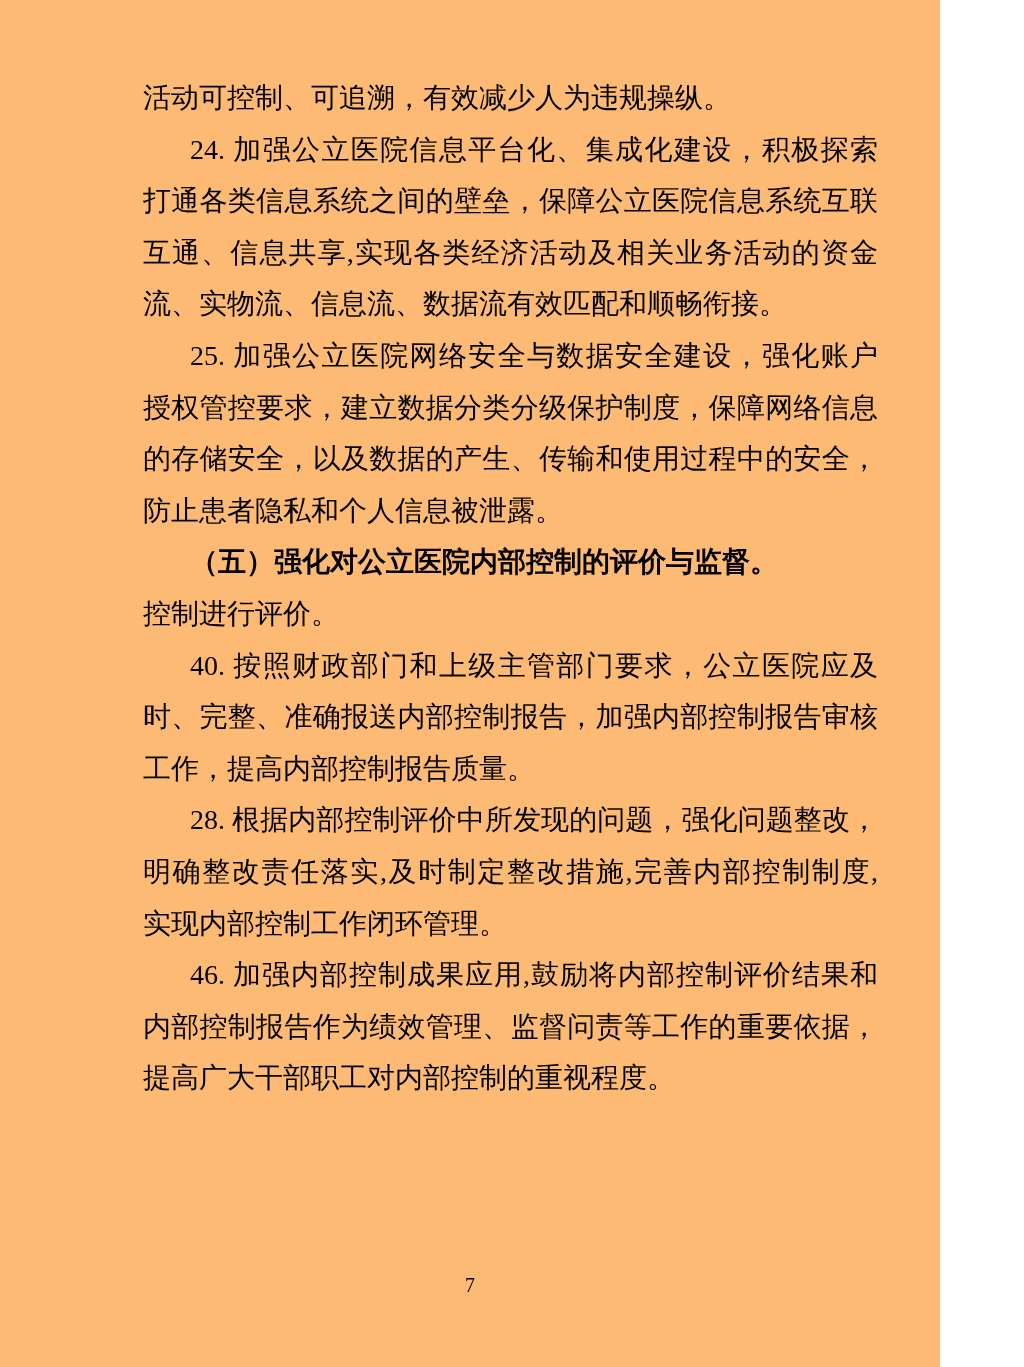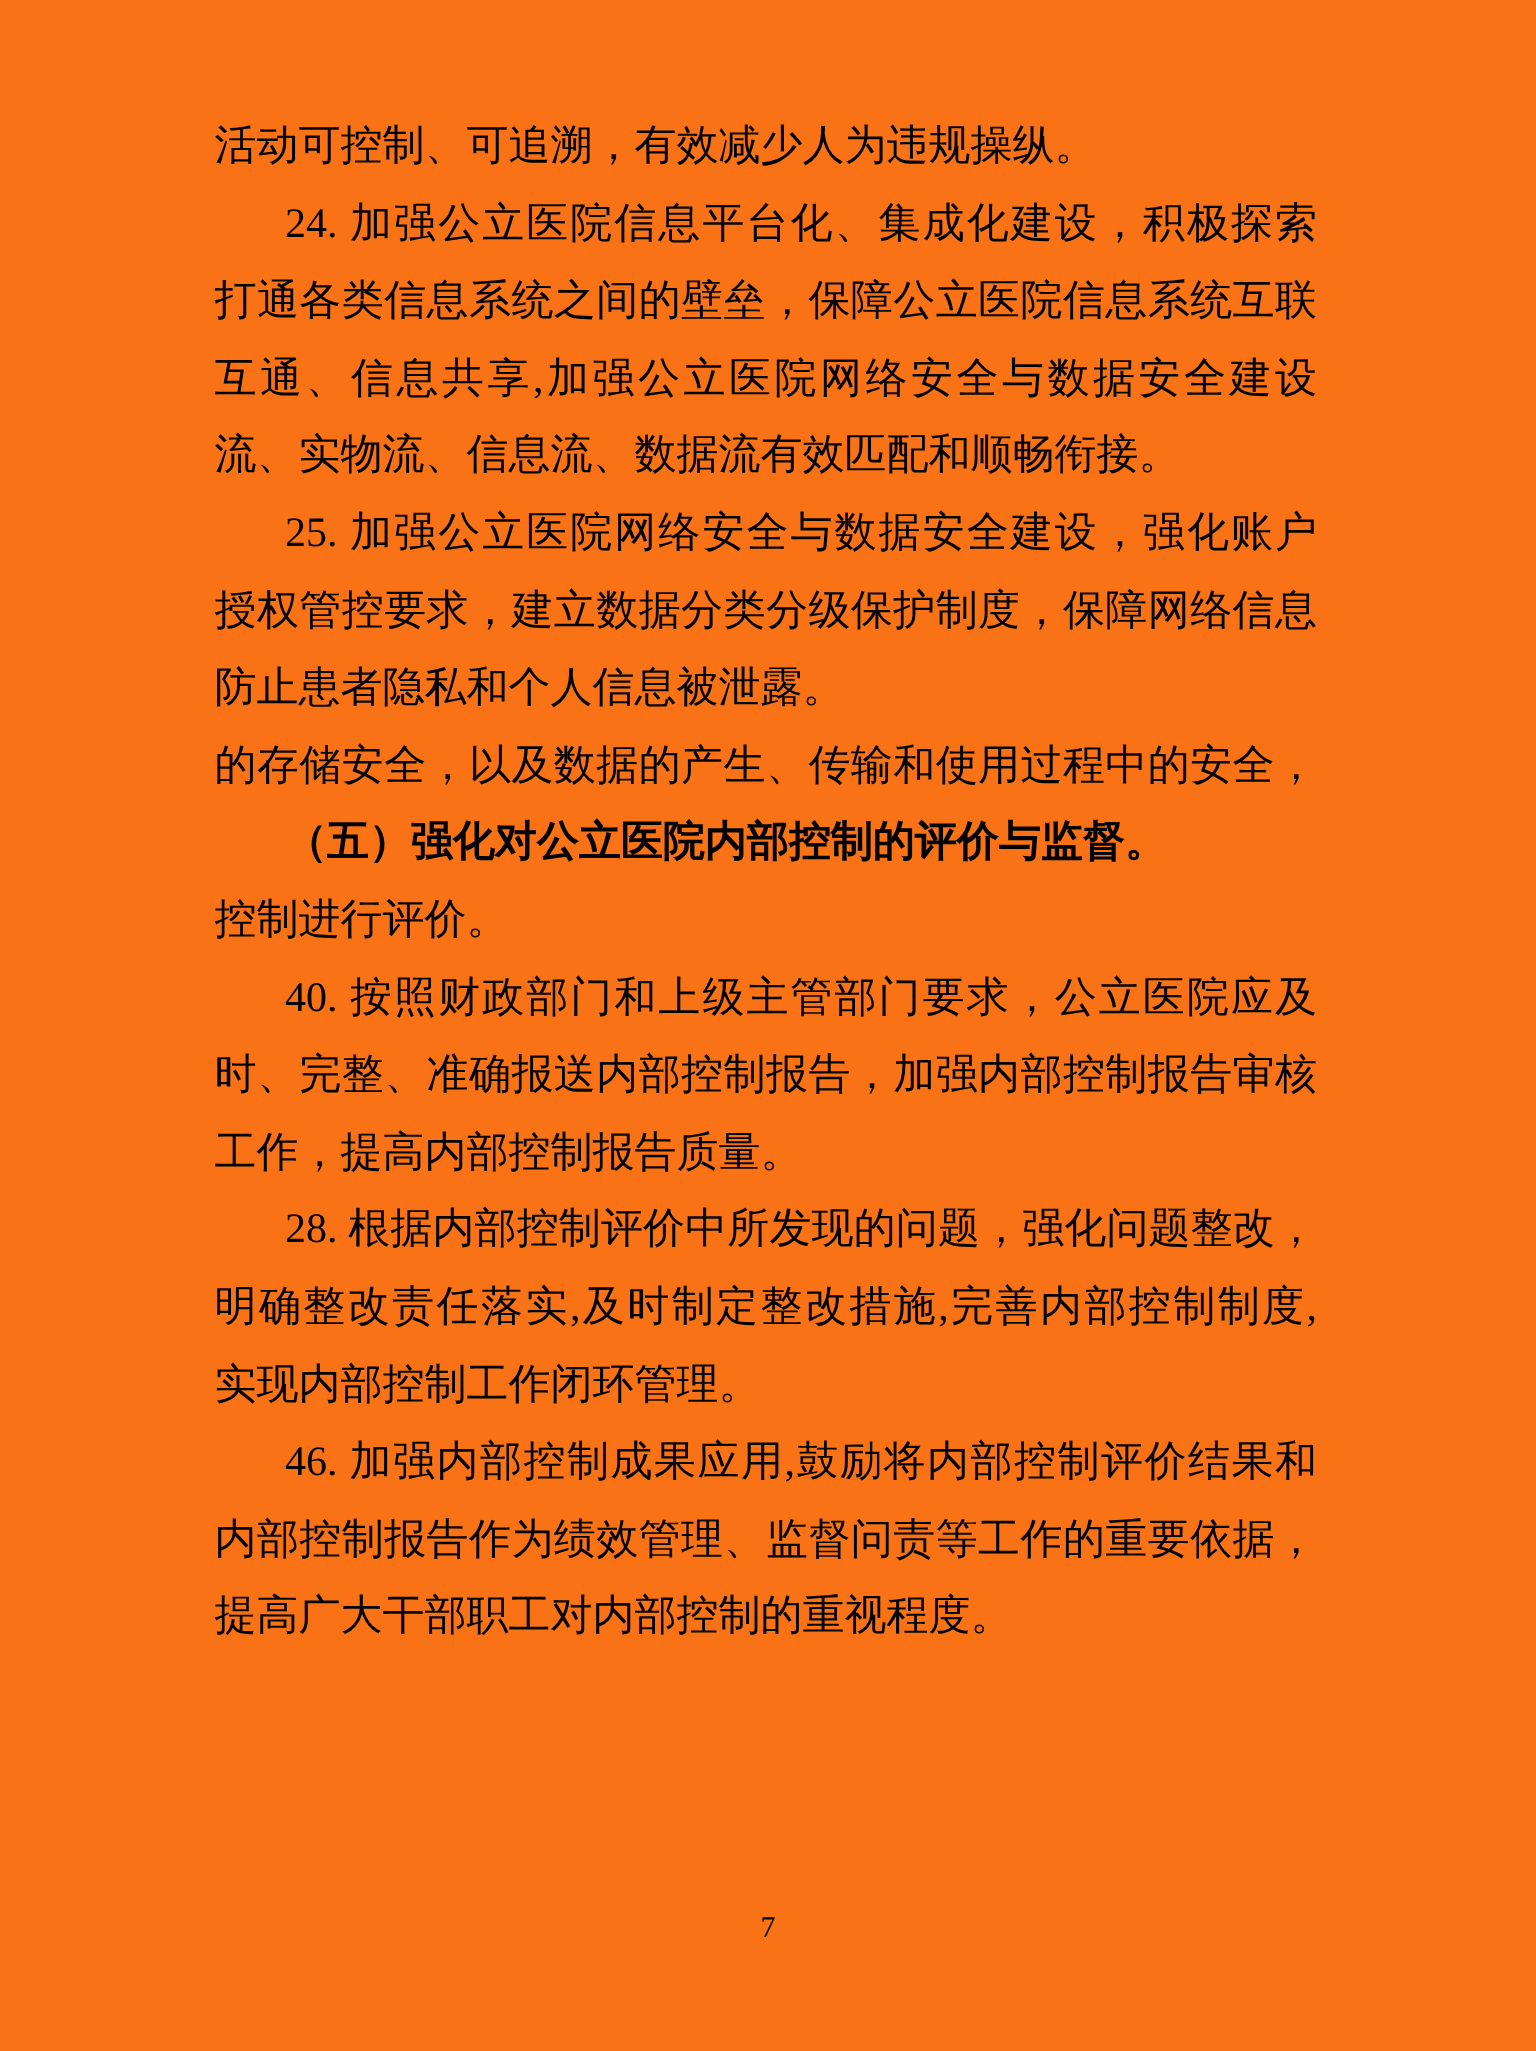--- a/index.html
+++ b/index.html
@@ -2,23 +2,23 @@
 <html lang="zh"><head>
 <meta charset="utf-8">
 <style>
   html, body {
     margin: 0;
     padding: 0;
     background: #ffffff;
   }
   .page {
     position: relative;
-    width: 1024px;
+    width: 940px;
     height: 1367px;
-    background: #f97316;
+    background: #fdba74;
     overflow: hidden;
     font-family: "Liberation Serif", "DejaVu Serif", serif;
     color: #000000;
   }
   .text-block {
     position: absolute;
     top: 72px;
     left: 143px;
     width: 735px;
   }
@@ -54,26 +54,26 @@
   }
 </style>
 </head>
 <body>
 
 <div class="page">
   <div class="text-block">
       <div class="line">活动可控制、可追溯，有效减少人为违规操纵。</div>
       <div class="line indent justify">24. 加强公立医院信息平台化、集成化建设，积极探索</div>
       <div class="line justify">打通各类信息系统之间的壁垒，保障公立医院信息系统互联</div>
-      <div class="line justify">互通、信息共享,加强公立医院网络安全与数据安全建设</div>
+      <div class="line justify">互通、信息共享,实现各类经济活动及相关业务活动的资金</div>
       <div class="line">流、实物流、信息流、数据流有效匹配和顺畅衔接。</div>
       <div class="line indent justify">25. 加强公立医院网络安全与数据安全建设，强化账户</div>
       <div class="line justify">授权管控要求，建立数据分类分级保护制度，保障网络信息</div>
+      <div class="line justify">的存储安全，以及数据的产生、传输和使用过程中的安全，</div>
       <div class="line">防止患者隐私和个人信息被泄露。</div>
-      <div class="line justify">的存储安全，以及数据的产生、传输和使用过程中的安全，</div>
       <div class="line indent bold">（五）强化对公立医院内部控制的评价与监督。</div>
       <div class="line">控制进行评价。</div>
       <div class="line indent justify">40. 按照财政部门和上级主管部门要求，公立医院应及</div>
       <div class="line justify">时、完整、准确报送内部控制报告，加强内部控制报告审核</div>
       <div class="line">工作，提高内部控制报告质量。</div>
       <div class="line indent justify">28. 根据内部控制评价中所发现的问题，强化问题整改，</div>
       <div class="line justify">明确整改责任落实,及时制定整改措施,完善内部控制制度,</div>
       <div class="line">实现内部控制工作闭环管理。</div>
       <div class="line indent justify">46. 加强内部控制成果应用,鼓励将内部控制评价结果和</div>
       <div class="line justify">内部控制报告作为绩效管理、监督问责等工作的重要依据，</div>

